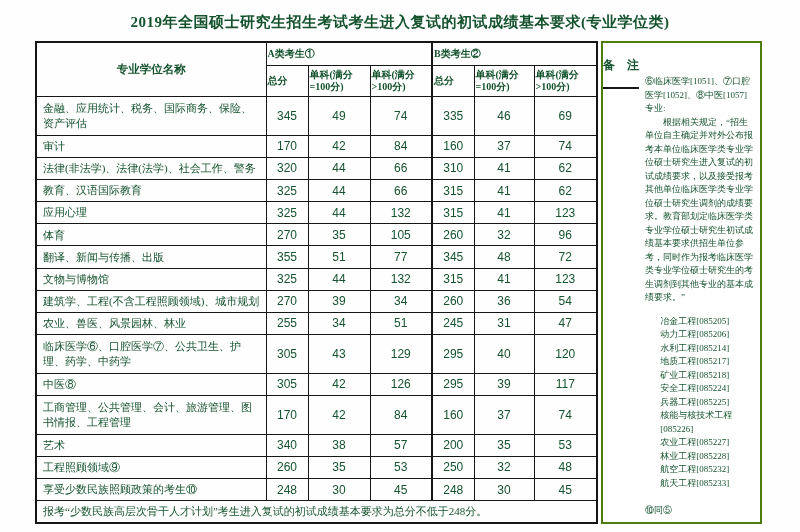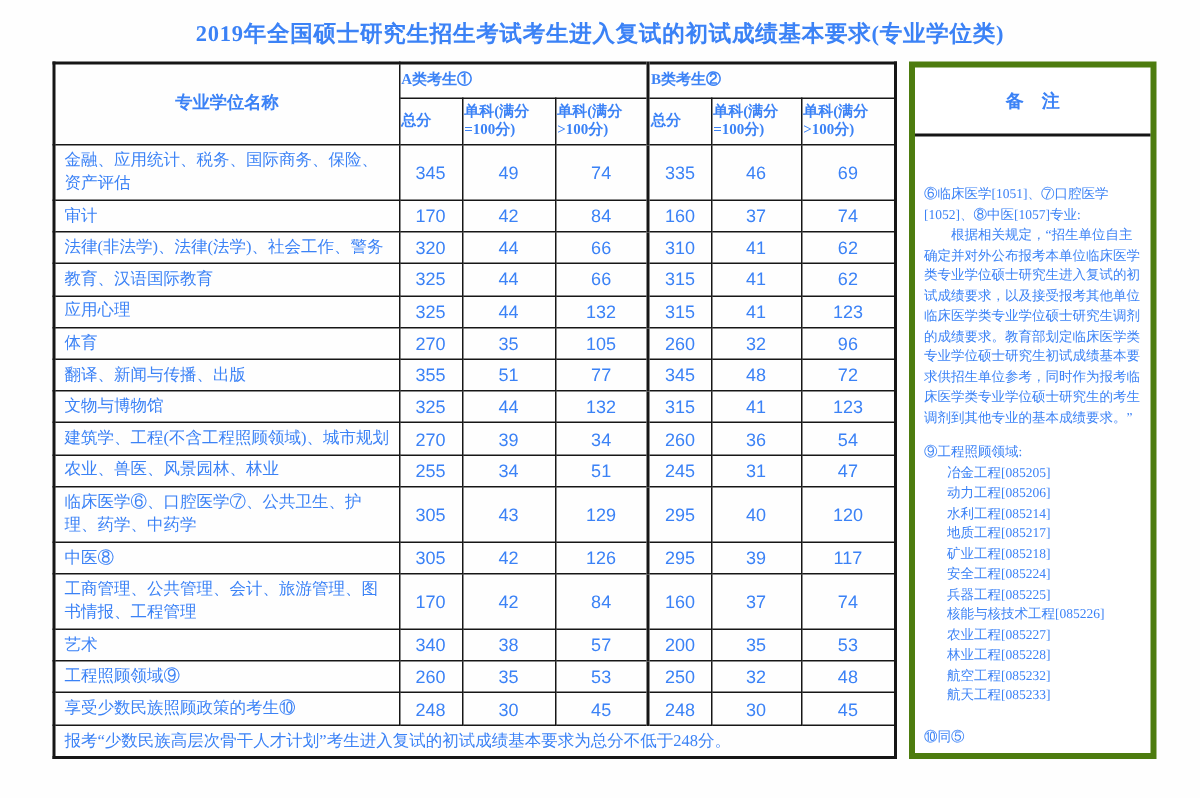--- a/index.html
+++ b/index.html
@@ -1,18 +1,18 @@
 <!DOCTYPE html>
 <html><head>
 <meta charset="utf-8">
 <style>
   html,body { margin:0; padding:0; background:#ffffff; }
   .page {
     position:relative; width:800px; height:532px; overflow:hidden;
-    background:#fefefe; color:#3b82f6;
+    background:#fefefe; color:#14532d;
     font-family:"Liberation Serif","DejaVu Serif",serif;
   }
   .title {
     text-align:center; font-size:15px; font-weight:bold;
     padding-top:13px; letter-spacing:0.5px; white-space:nowrap;
   }
   .layout { display:flex; align-items:stretch; margin:9px 0 0 35px; }
 
   table.score-table {
     border-collapse:collapse; table-layout:fixed; width:561px;
@@ -33,22 +33,22 @@
   }
   .num {
     text-align:center; vertical-align:middle;
     font-family:"Liberation Sans","DejaVu Sans",sans-serif;
     font-size:12px;
   }
   .thickL { border-left:2px solid #161616 !important; }
   .footnote-cell { font-size:11px; padding:3px 4px 3px 6px; line-height:1.3; }
 
   .remarks-box {
-    width:157px; margin-left:8px; border:4px solid #4d7c0f;
-    display:flex; flex-direction:column; background:#fff;
+    width:157px; margin-left:3px; border:2px solid #4d7c0f;
+    display:flex; flex-direction:row; background:#fff;
   }
   .remarks-header {
     height:44px; border-bottom:2px solid #161616; flex:0 0 auto;
     display:flex; align-items:center; justify-content:center;
     font-size:12px; font-weight:bold;
   }
   .remarks-body {
     flex:1 1 auto; padding:32px 5px 4px 6px;
     font-size:9px; line-height:1.5;
   }
@@ -240,21 +240,20 @@
           <td colspan="7" class="footnote-cell">报考“少数民族高层次骨干人才计划”考生进入复试的初试成绩基本要求为总分不低于248分。</td>
         </tr>
       </tfoot>
     </table>
 
     <div class="remarks-box">
       <div class="remarks-header">备　注</div>
       <div class="remarks-body">
         <div>⑥临床医学[1051]、⑦口腔医学[1052]、⑧中医[1057]专业:</div>
         <div class="r-para">根据相关规定，“招生单位自主确定并对外公布报考本单位临床医学类专业学位硕士研究生进入复试的初试成绩要求，以及接受报考其他单位临床医学类专业学位硕士研究生调剂的成绩要求。教育部划定临床医学类专业学位硕士研究生初试成绩基本要求供招生单位参考，同时作为报考临床医学类专业学位硕士研究生的考生调剂到其他专业的基本成绩要求。”</div>
-        <div>⑨工程照顾领域:</div>
         <div>
             <div class="eng-item">冶金工程[085205]</div>
             <div class="eng-item">动力工程[085206]</div>
             <div class="eng-item">水利工程[085214]</div>
             <div class="eng-item">地质工程[085217]</div>
             <div class="eng-item">矿业工程[085218]</div>
             <div class="eng-item">安全工程[085224]</div>
             <div class="eng-item">兵器工程[085225]</div>
             <div class="eng-item">核能与核技术工程[085226]</div>
             <div class="eng-item">农业工程[085227]</div>

